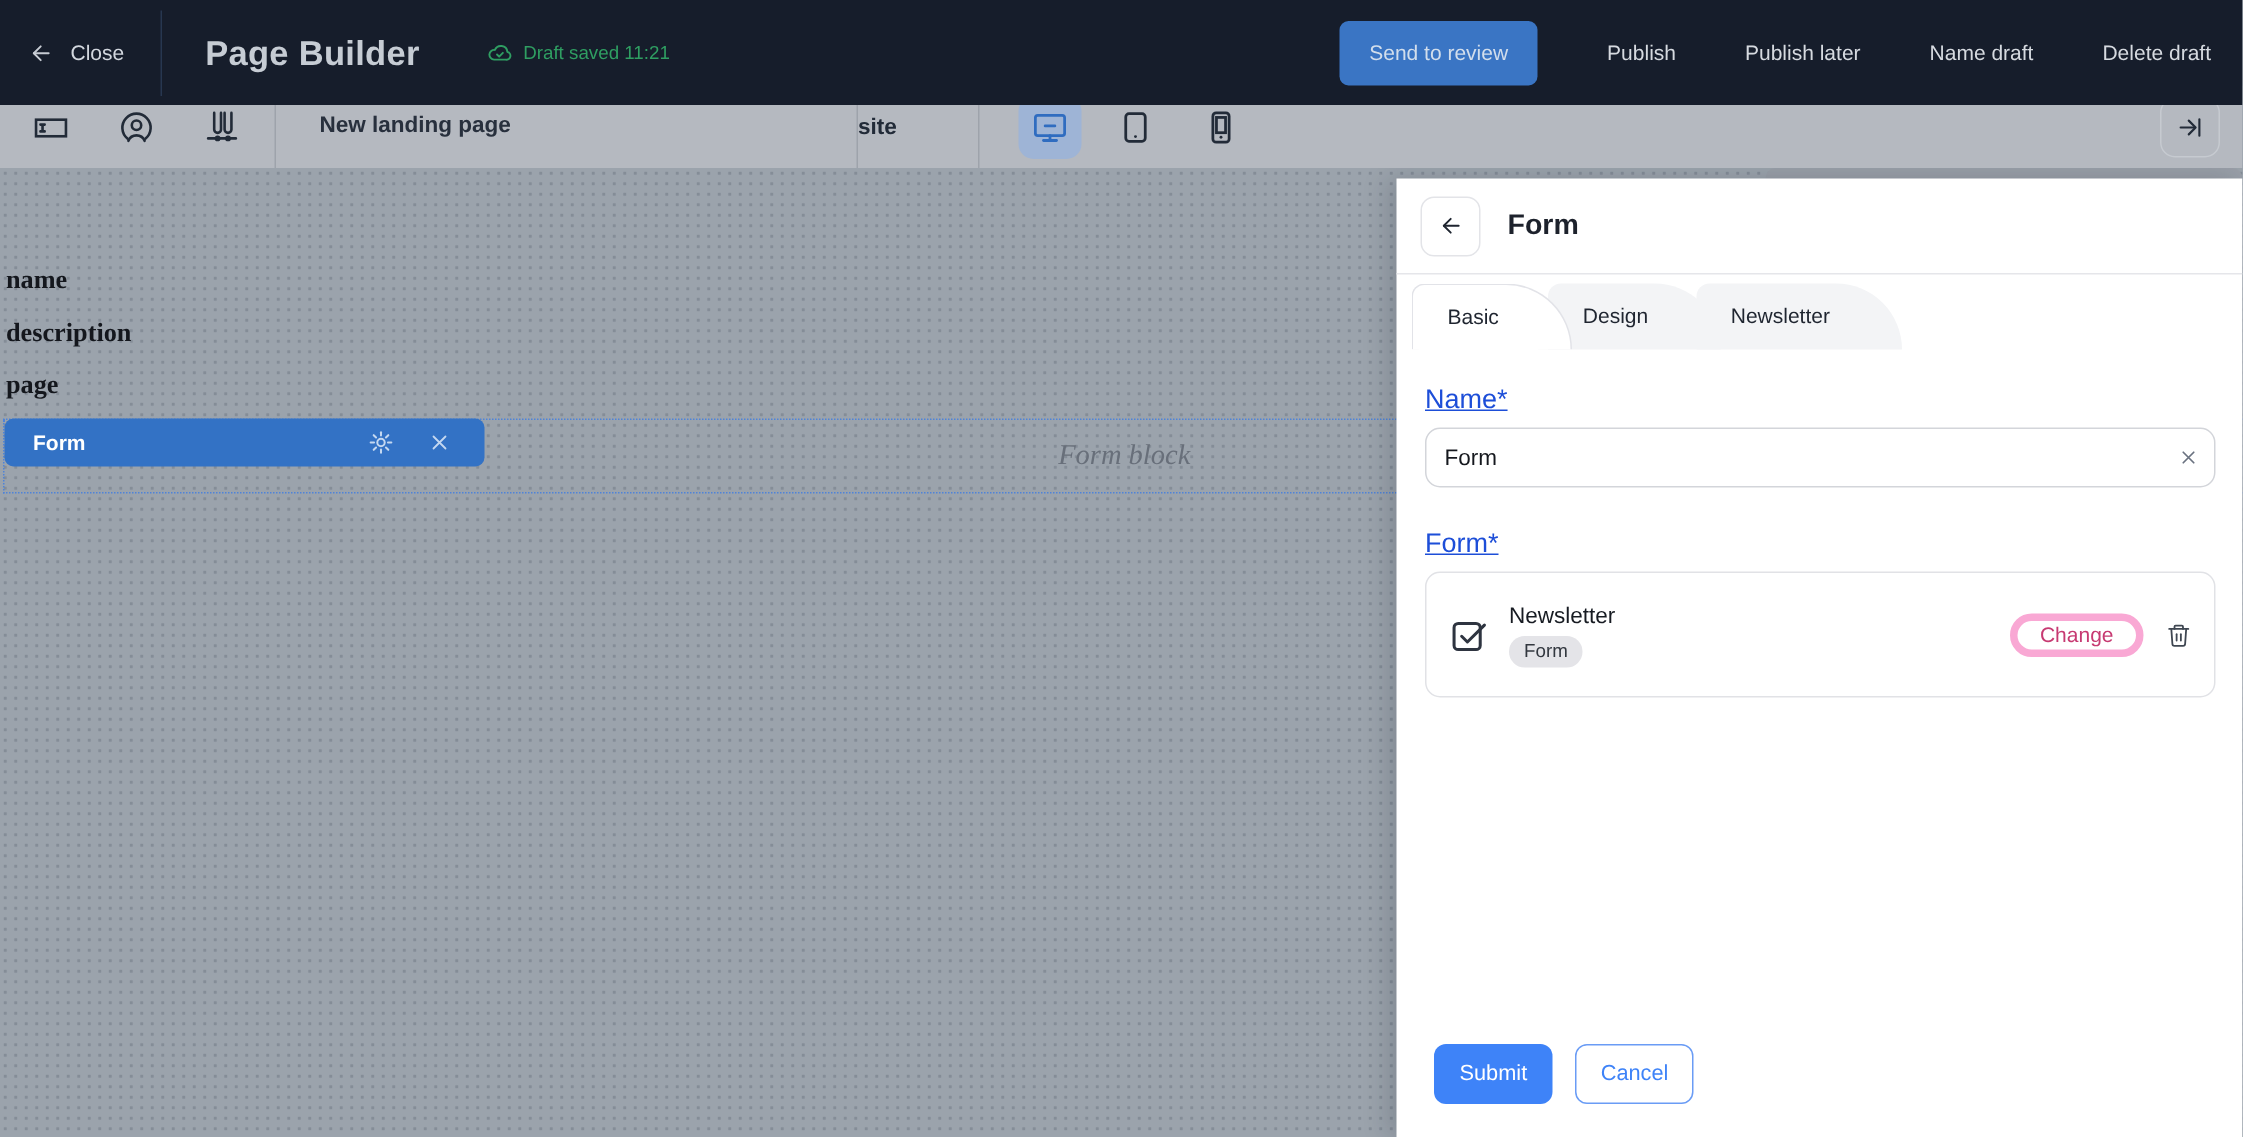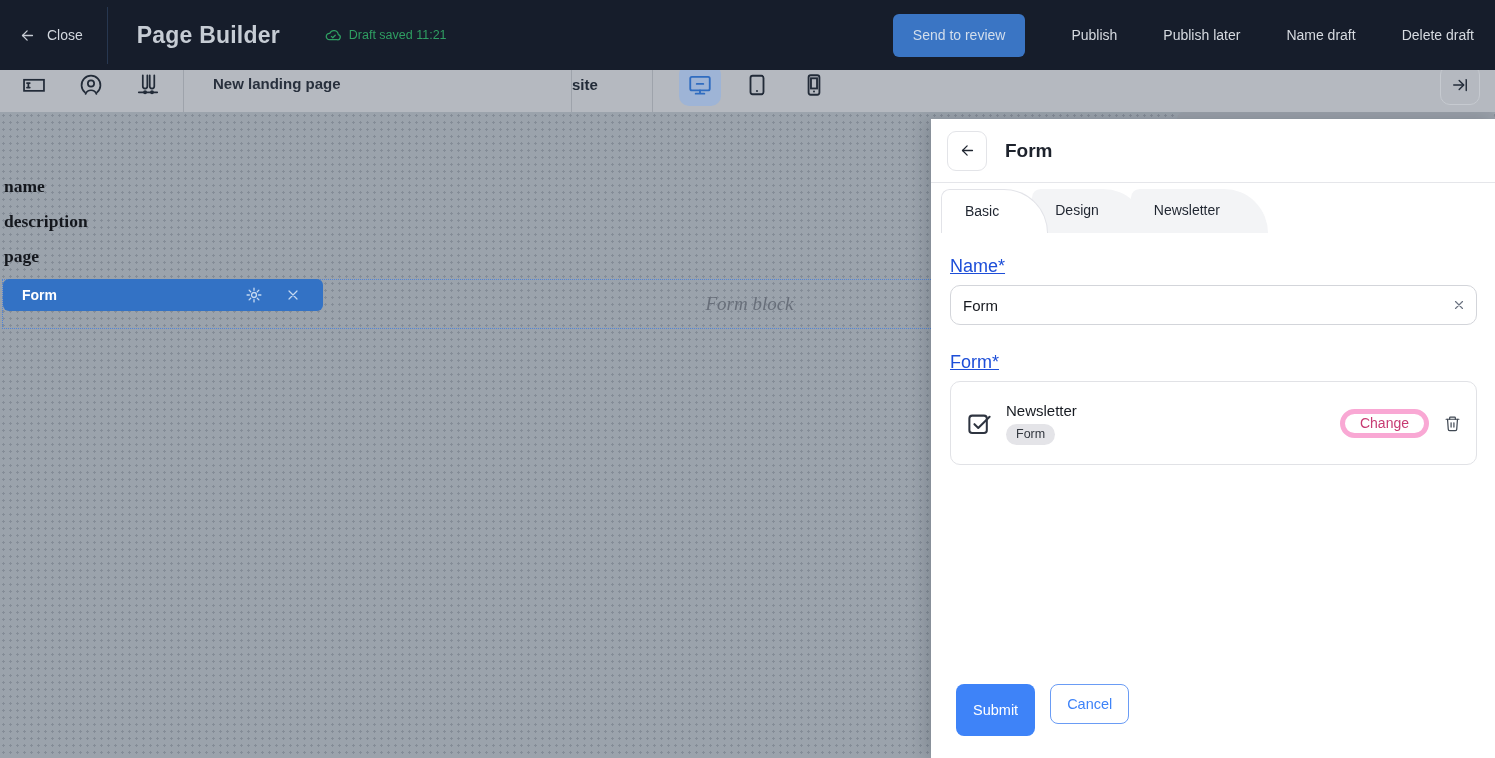--- a/index.html
+++ b/index.html
@@ -146,21 +146,21 @@
   .change-btn {
     margin-left:auto; background:#fff; color:#c73a72; border:5px solid #f9a8d4;
     border-radius:15px; height:29px; padding:0 15px; font-size:14px; font-family:inherit; cursor:pointer;
   }
   .trash-btn { margin-left:15px; background:none; border:none; padding:0; color:#3f4752; cursor:pointer; }
   .trash-btn svg { width:17px; height:17px; }
 
   .pn-footer { position:absolute; left:25px; bottom:22px; display:flex; gap:15px; }
   .btn-submit {
     background:#3e83f8; color:#fff; border:none; border-radius:8px;
-    height:52px; padding:0 17px; font-size:14.5px; font-family:inherit; cursor:pointer;
+    height:40px; padding:0 17px; font-size:14.5px; font-family:inherit; cursor:pointer;
   }
   .btn-cancel {
     background:#fff; color:#3e83f8; border:1px solid #6a9cf5; border-radius:8px;
     height:40px; padding:0 16px; font-size:14.5px; font-family:inherit; cursor:pointer;
   }
 </style>
 </head>
 <body>
 
 <div class="topbar">

